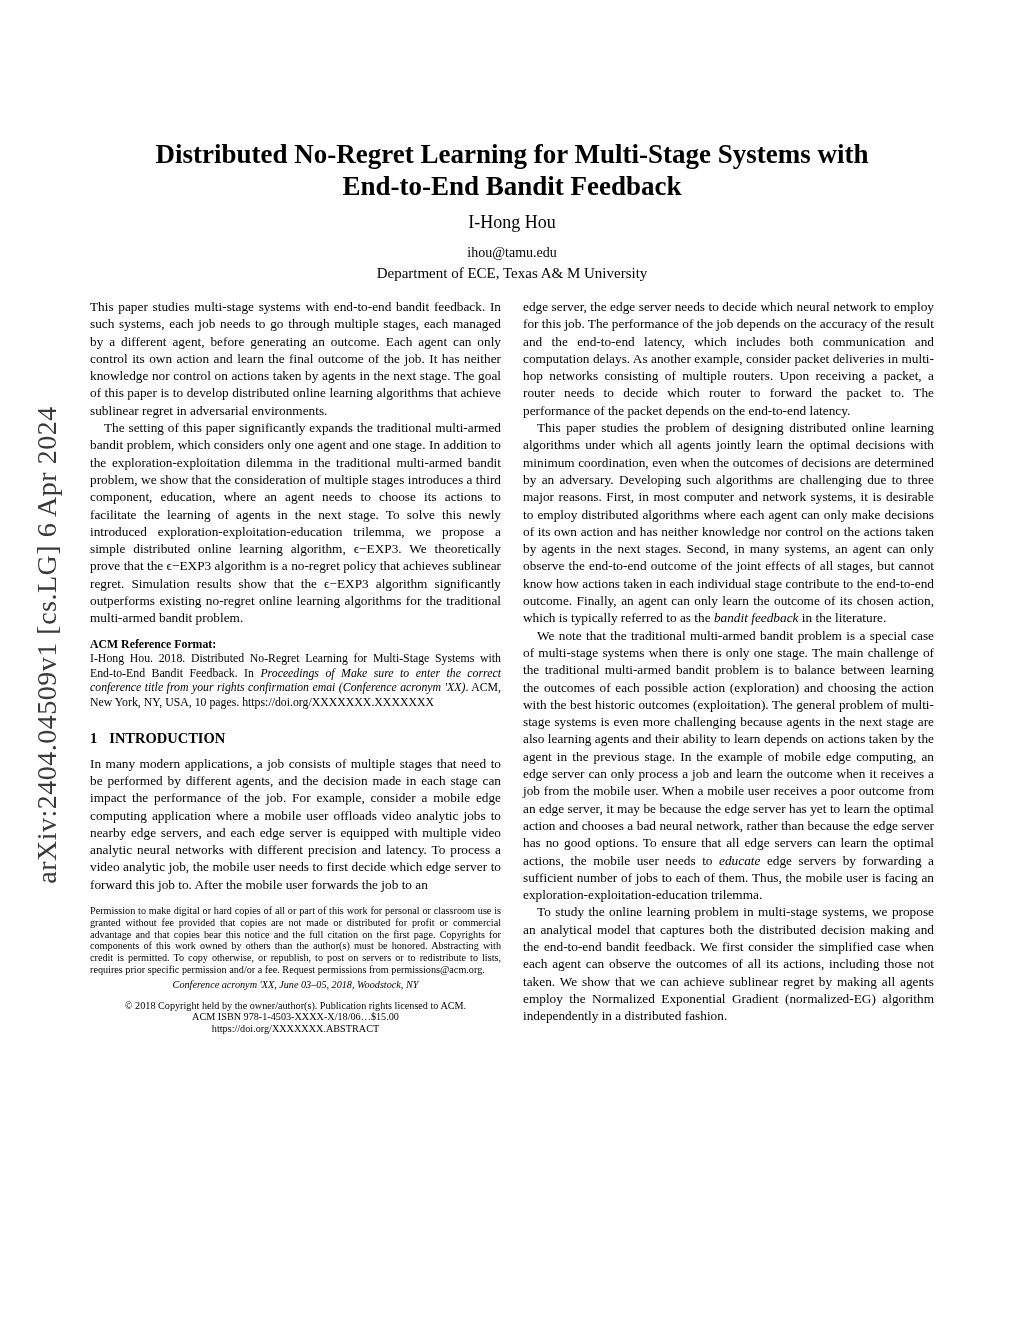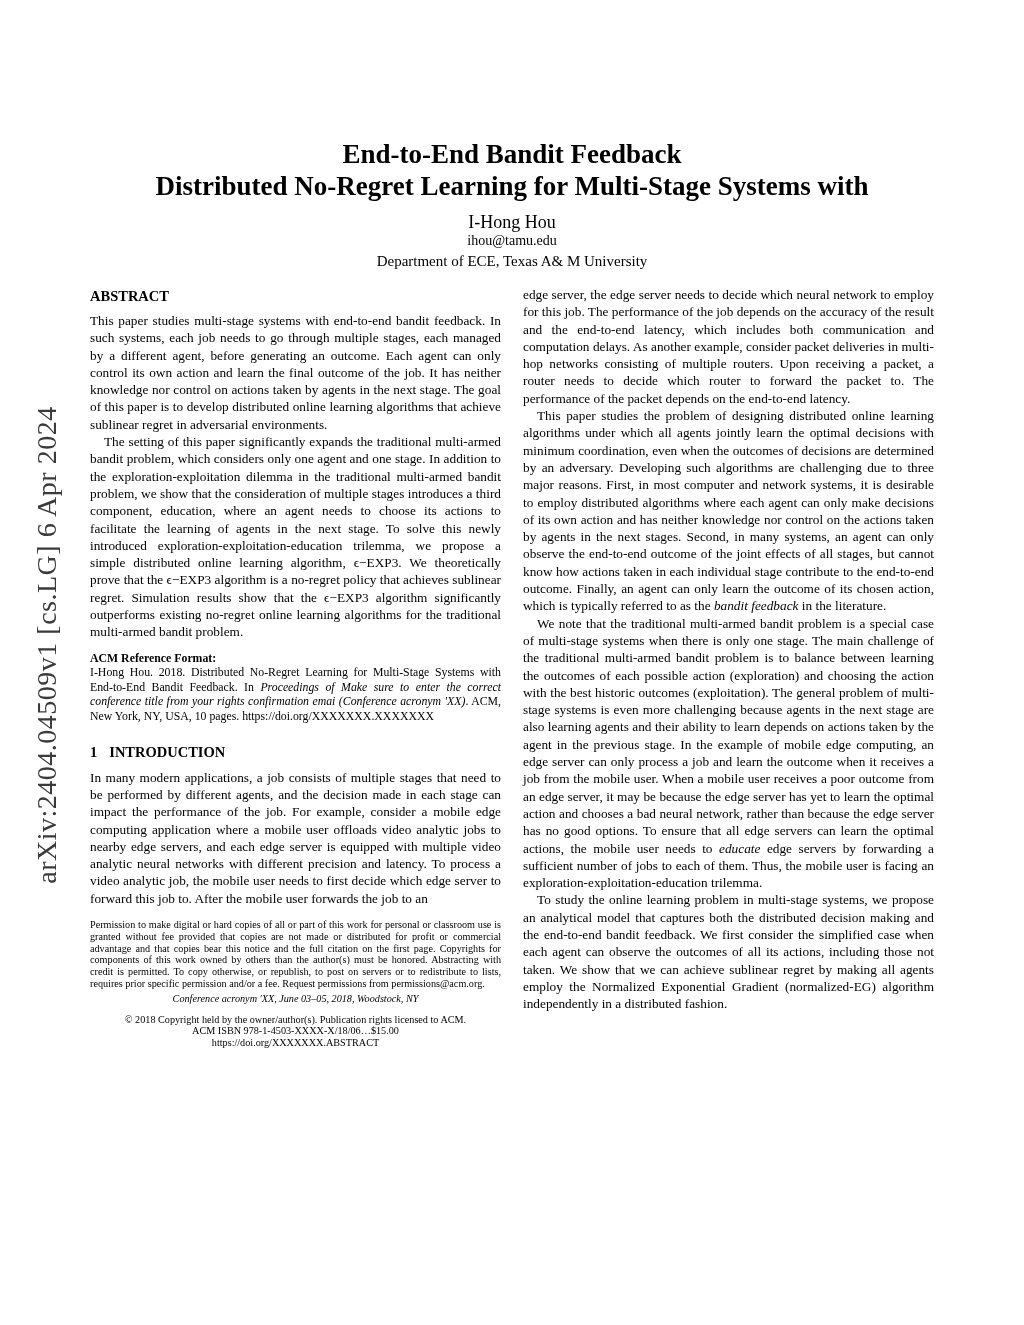--- a/index.html
+++ b/index.html
@@ -23,21 +23,21 @@
     white-space: nowrap;
     font-size: 28px;
     letter-spacing: 0.5px;
     color: #3a3a3a;
   }
 
   
   .paper-header { text-align: center; padding-top: 138px; }
   .title { font-size: 27px; font-weight: bold; line-height: 32px; }
   .author { font-size: 18px; margin-top: 10px; }
-  .email { font-size: 14px; margin-top: 0; }
+  .email { font-size: 14px; margin-top: 12px; }
   .affiliation { font-size: 15px; margin-top: 4px; }
   .location { font-size: 15px; margin-top: 2px; }
 
   
   .columns {
     display: flex;
     gap: 22px;
     padding: 0 90px;
     margin-top: 16px;
   }
@@ -89,32 +89,31 @@
 </style>
 </head>
 <body>
 
 <div class="page">
 
   <div class="arxiv-sidebar">arXiv:2404.04509v1  [cs.LG]  6 Apr 2024</div>
 
   <header class="paper-header">
     <h1 class="title">
+      <div>Distributed No-Regret Learning for Multi-Stage Systems with</div>
       <div>End-to-End Bandit Feedback</div>
-      <div>Distributed No-Regret Learning for Multi-Stage Systems with</div>
     </h1>
     <div class="author">I-Hong Hou</div>
     <div class="email">ihou@tamu.edu</div>
     <div class="affiliation">Department of ECE, Texas A&amp; M University</div>
   </header>
 
   <div class="columns">
 
     <div class="col">
-      <h2 class="section-heading">ABSTRACT</h2>
       <p class="body">This paper studies multi-stage systems with end-to-end bandit feedback. In such systems, each job needs to go through multiple stages, each managed by a different agent, before generating an outcome. Each agent can only control its own action and learn the final outcome of the job. It has neither knowledge nor control on actions taken by agents in the next stage. The goal of this paper is to develop distributed online learning algorithms that achieve sublinear regret in adversarial environments.</p>
       <p class="body indent">The setting of this paper significantly expands the traditional multi-armed bandit problem, which considers only one agent and one stage. In addition to the exploration-exploitation dilemma in the traditional multi-armed bandit problem, we show that the consideration of multiple stages introduces a third component, education, where an agent needs to choose its actions to facilitate the learning of agents in the next stage. To solve this newly introduced exploration-exploitation-education trilemma, we propose a simple distributed online learning algorithm, ϵ−EXP3. We theoretically prove that the ϵ−EXP3 algorithm is a no-regret policy that achieves sublinear regret. Simulation results show that the ϵ−EXP3 algorithm significantly outperforms existing no-regret online learning algorithms for the traditional multi-armed bandit problem.</p>
 
       <div class="acm-ref">
         <p class="acm-heading">ACM Reference Format:</p>
         <p class="acm-text"><span>I-Hong Hou. 2018. Distributed No-Regret Learning for Multi-Stage Systems with End-to-End Bandit Feedback. In </span><span class="italic">Proceedings of Make sure to enter the correct conference title from your rights confirmation emai (Conference acronym 'XX)</span><span>. ACM, New York, NY, USA, 10 pages. https://doi.org/XXXXXXX.XXXXXXX</span></p>
       </div>
 
       <h2 class="section-heading intro-heading">
         <span class="sec-num">1</span><span>INTRODUCTION</span>

